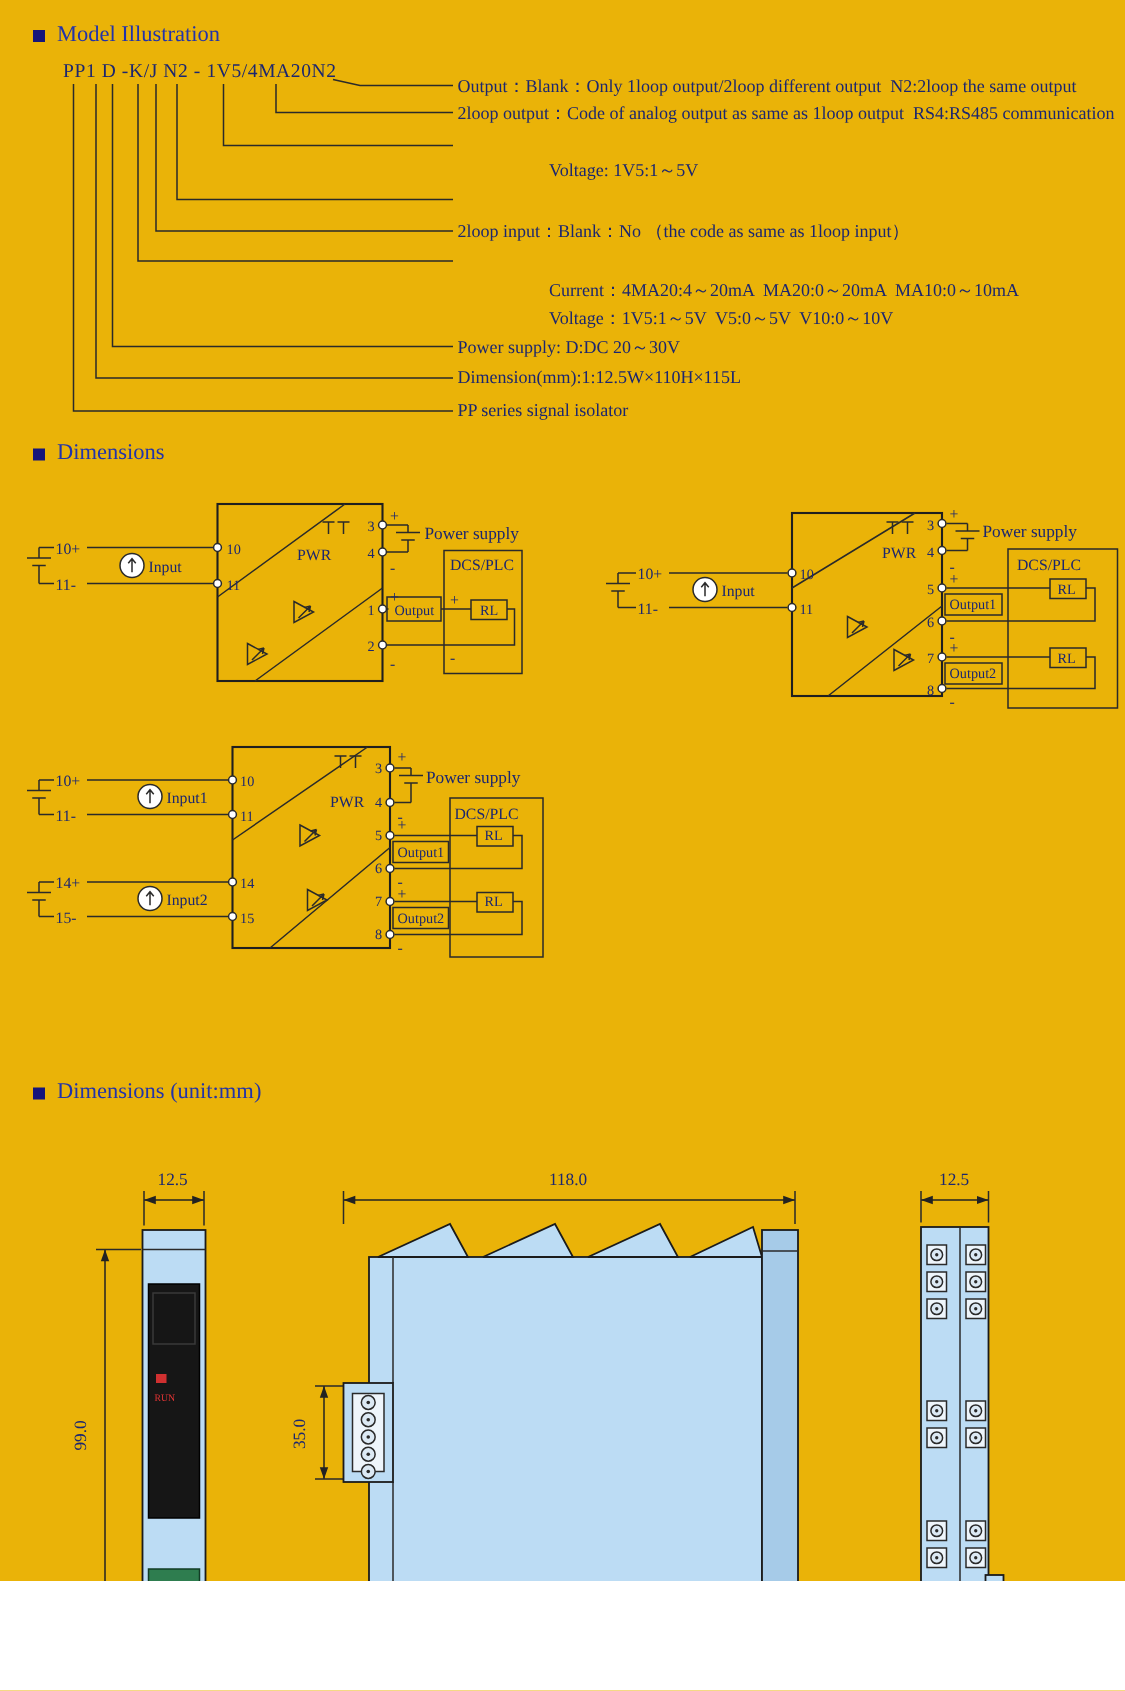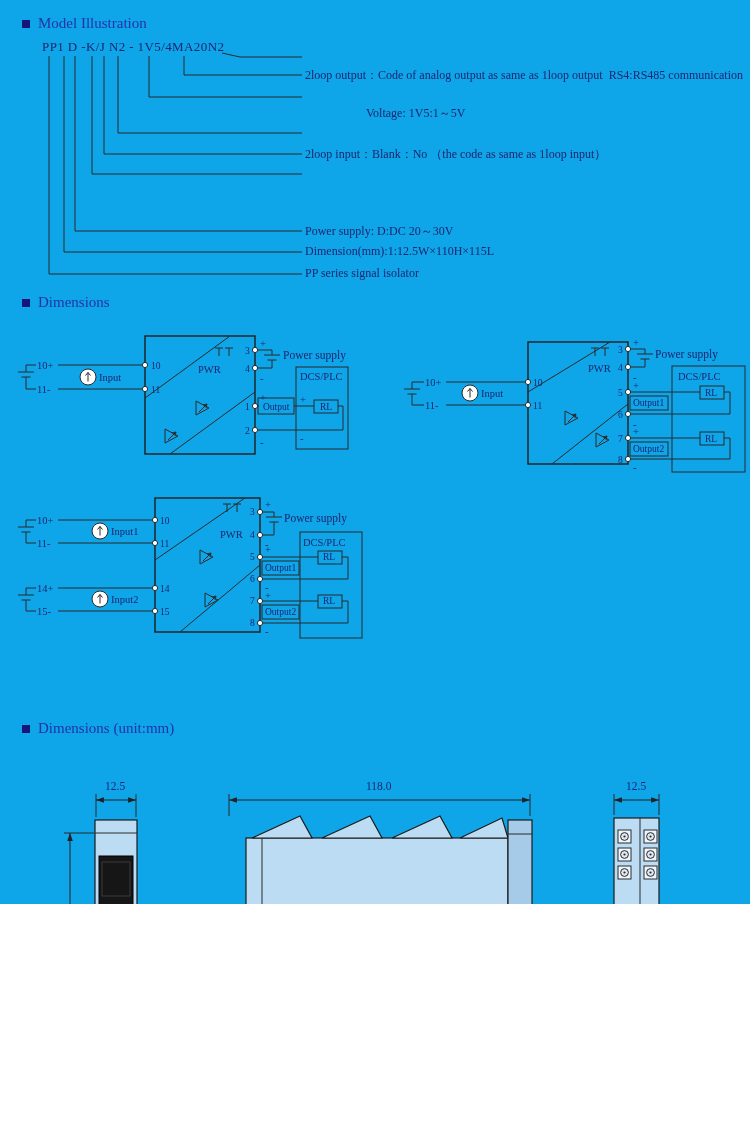--- a/index.html
+++ b/index.html
@@ -1,16 +1,16 @@
 <!DOCTYPE html>
 <html><head>
 <meta charset="utf-8">
 <style>
   html,body { margin:0; padding:0; background:#ffffff; }
-  .page { position:relative; width:750px; height:904px; background:#0ea5e9; overflow:hidden;
+  .page { position:relative; width:750px; height:1054px; background:#eab308; overflow:hidden;
           font-family:"Liberation Serif", serif; }
   .sec-h { position:absolute; left:22px; display:flex; align-items:center; gap:8px;
            color:#2233aa; font-size:15px; }
   .bullet { width:8px; height:8px; background:#15157a; display:inline-block; }
   .model-code { position:absolute; left:42px; top:39px; font-size:13px; letter-spacing:0.4px;
                 color:#1b2670; white-space:pre; }
   .mline { position:absolute; font-size:12px; color:#1b2670; white-space:pre; }
   .note { position:absolute; left:195px; top:679px; font-size:12.5px; color:#1b2670; }
   svg.art { position:absolute; left:0; top:0; }
   svg text { font-family:"Liberation Serif", serif; fill:#1b2670; stroke:none; }
@@ -38,23 +38,26 @@
   <div class="sec-h" style="top:294px">
     <span class="bullet"></span>
     <span>Dimensions</span>
   </div>
   <div class="sec-h" style="top:720px">
     <span class="bullet"></span>
     <span>Dimensions (unit:mm)</span>
   </div>
 
   <div class="model-code">PP1 D -K/J N2 - 1V5/4MA20N2</div>
+  <div class="mline" style="left:305px;top:49px">Output：Blank：Only 1loop output/2loop different output  N2:2loop the same output</div>
   <div class="mline" style="left:305px;top:67px">2loop output：Code of analog output as same as 1loop output  RS4:RS485 communication</div>
   <div class="mline" style="left:366px;top:105px">Voltage: 1V5:1～5V</div>
   <div class="mline" style="left:305px;top:146px">2loop input：Blank：No （the code as same as 1loop input）</div>
+  <div class="mline" style="left:366px;top:185px">Current：4MA20:4～20mA  MA20:0～20mA  MA10:0～10mA</div>
+  <div class="mline" style="left:366px;top:204px">Voltage：1V5:1～5V  V5:0～5V  V10:0～10V</div>
   <div class="mline" style="left:305px;top:223px">Power supply: D:DC 20～30V</div>
   <div class="mline" style="left:305px;top:244px">Dimension(mm):1:12.5W×110H×115L</div>
   <div class="mline" style="left:305px;top:266px">PP series signal isolator</div>
 
 
   <svg class="art" width="750" height="1127" viewBox="0 0 750 1127">
     <defs>
       <g id="bat">
           <line x1="-8" y1="0" x2="8" y2="0"></line>
           <line x1="-4.5" y1="5" x2="4.5" y2="5"></line>

